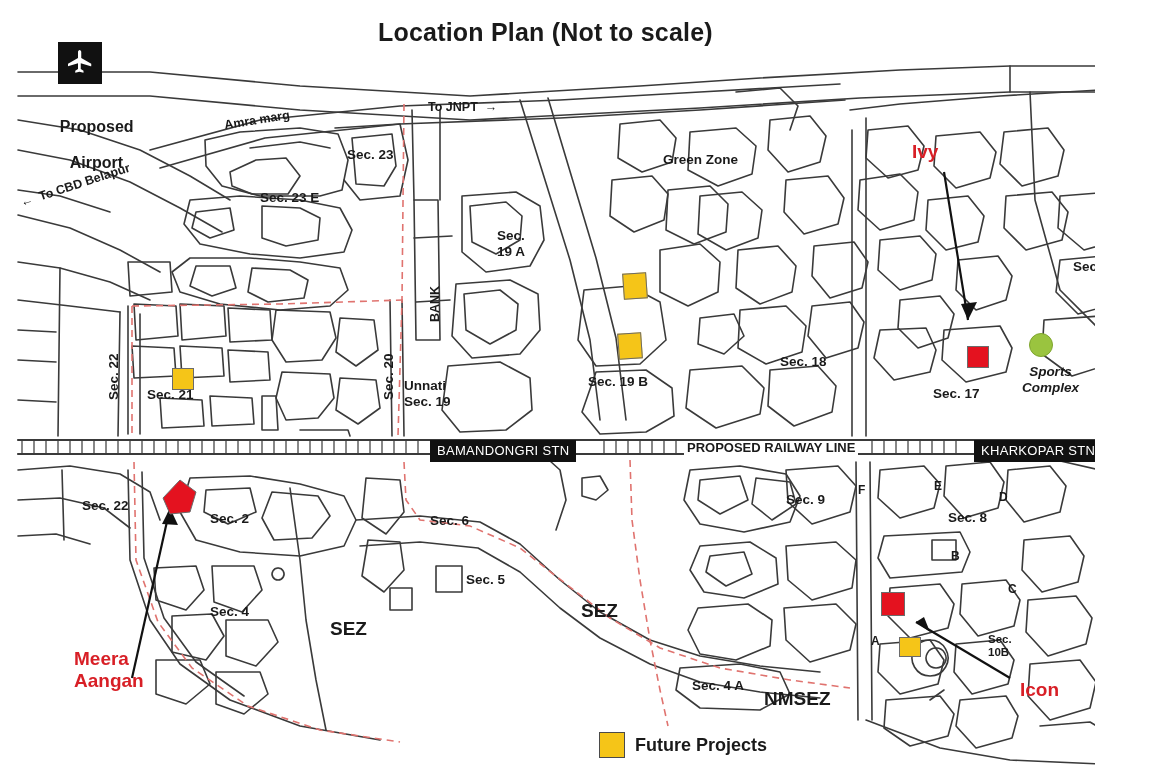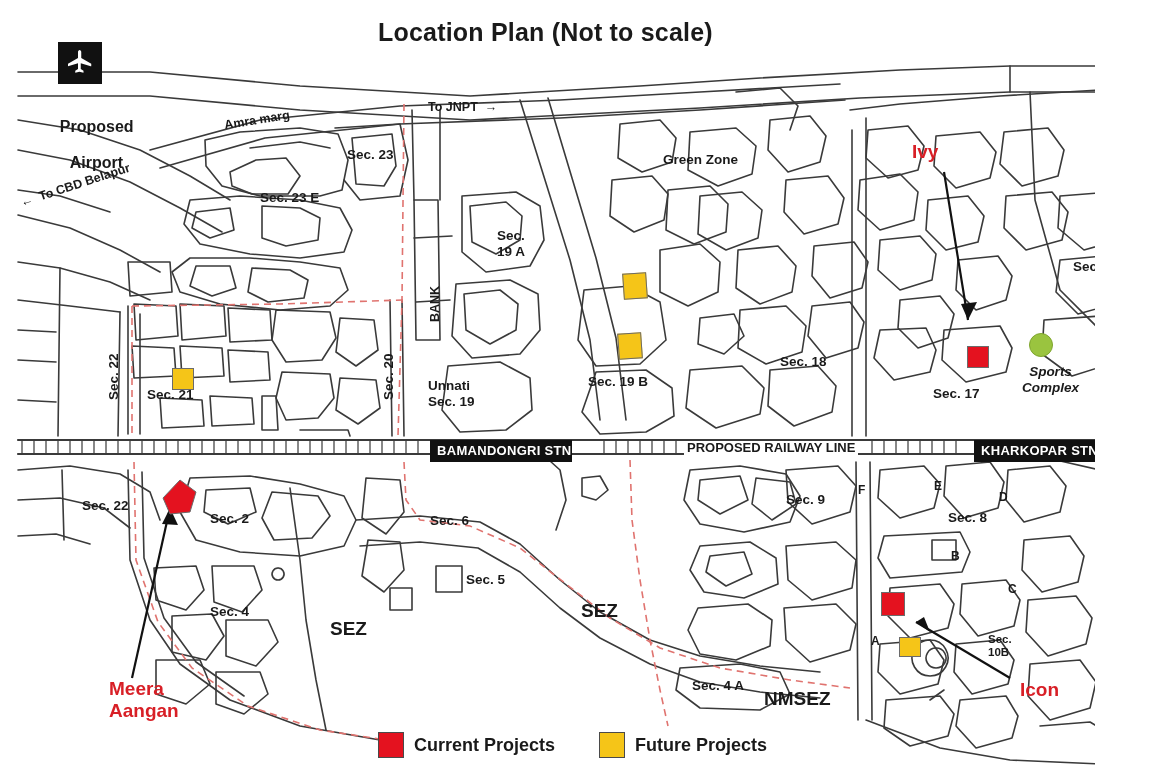--- a/index.html
+++ b/index.html
@@ -59,23 +59,23 @@
   .proj {
     font-size: 19px;
     font-weight: bold;
     color: #d81f26;
   }
   .stn {
     position: absolute;
     background: #111111;
     color: #ffffff;
     font-size: 13px;
-    font-weight: bold;
+    font-weight: normal;
     letter-spacing: 0.3px;
-    padding: 3px 0 4px 7px;
+    padding: 3px 7px 4px 7px;
     white-space: nowrap;
   }
   .rail-caption {
     font-size: 13px;
     font-weight: bold;
     color: #1a1a1a;
     background: #ffffff;
     padding: 0 3px;
   }
   .airport-box {
@@ -347,21 +347,21 @@
   <div class="lbl road" style="left:224px; top:113px; transform:rotate(-9deg);">Amra marg</div>
   <div class="lbl road" style="left:428px; top:100px;">To JNPT  →</div>
   <div class="lbl road" style="left:18px; top:178px; transform:rotate(-18deg);">←  To CBD Belapur</div>
   <div class="lbl road vert" style="left:428px; top:322px;">BANK</div>
 
   <div class="lbl sector" style="left:663px; top:152px;">Green Zone</div>
   <div class="lbl sector" style="left:1022px; top:364px; text-align:center; line-height:1.18;font-style:italic;">Sports
 Complex</div>
   <div class="sports-dot" style="left:1029px; top:333px;"></div>
 
-  <div class="lbl sector" style="left:428px; top:378px; line-height:1.18;">Unnati
+  <div class="lbl sector" style="left:404px; top:378px; line-height:1.18;">Unnati
 Sec. 19</div>
 
   <div class="lbl big" style="left:764px; top:688px;">NMSEZ</div>
   <div class="lbl big" style="left:330px; top:618px;">SEZ</div>
   <div class="lbl big" style="left:581px; top:600px;">SEZ</div>
 
   <div class="lbl sector" style="left:347px; top:147px;">Sec. 23</div>
   <div class="lbl sector" style="left:260px; top:190px;">Sec. 23 E</div>
   <div class="lbl sector" style="left:497px; top:228px; line-height:1.18;">Sec.
 19 A</div>
@@ -396,26 +396,22 @@
 
   <div class="marker" style="left:967px; top:346px; width:20px; height:20px; background:#e4121f;"></div>
   <div class="marker" style="left:881px; top:592px; width:22px; height:22px; background:#e4121f;"></div>
 
   <div class="marker" style="left:172px; top:368px; width:20px; height:20px; background:#f5c518;"></div>
   <div class="marker" style="left:623px; top:273px; width:22px; height:24px; background:#f5c518; transform:rotate(-4deg);"></div>
   <div class="marker" style="left:618px; top:333px; width:22px; height:24px; background:#f5c518; transform:rotate(-4deg);"></div>
   <div class="marker" style="left:899px; top:637px; width:20px; height:18px; background:#f5c518;"></div>
 
   <div class="lbl proj" style="left:912px; top:141px;">Ivy</div>
-  <div class="lbl proj" style="left:74px; top:678px; line-height:1.16;margin-left:35px;">Meera
+  <div class="lbl proj" style="left:74px; top:648px; line-height:1.16;">Meera
 Aangan</div>
   <div class="lbl proj" style="left:1020px; top:679px;">Icon</div>
 
-  <div class="legend" style="left:378px; top:732px;">
-    <span class="legend-sw" style="background:#e4121f;"></span>
-    <span class="legend-txt">Current Projects</span>
-  </div>
   <div class="legend" style="left:599px; top:732px;">
     <span class="legend-sw" style="background:#f5c518;"></span>
     <span class="legend-txt">Future Projects</span>
   </div>
 
 </div>
 
 </body></html>

